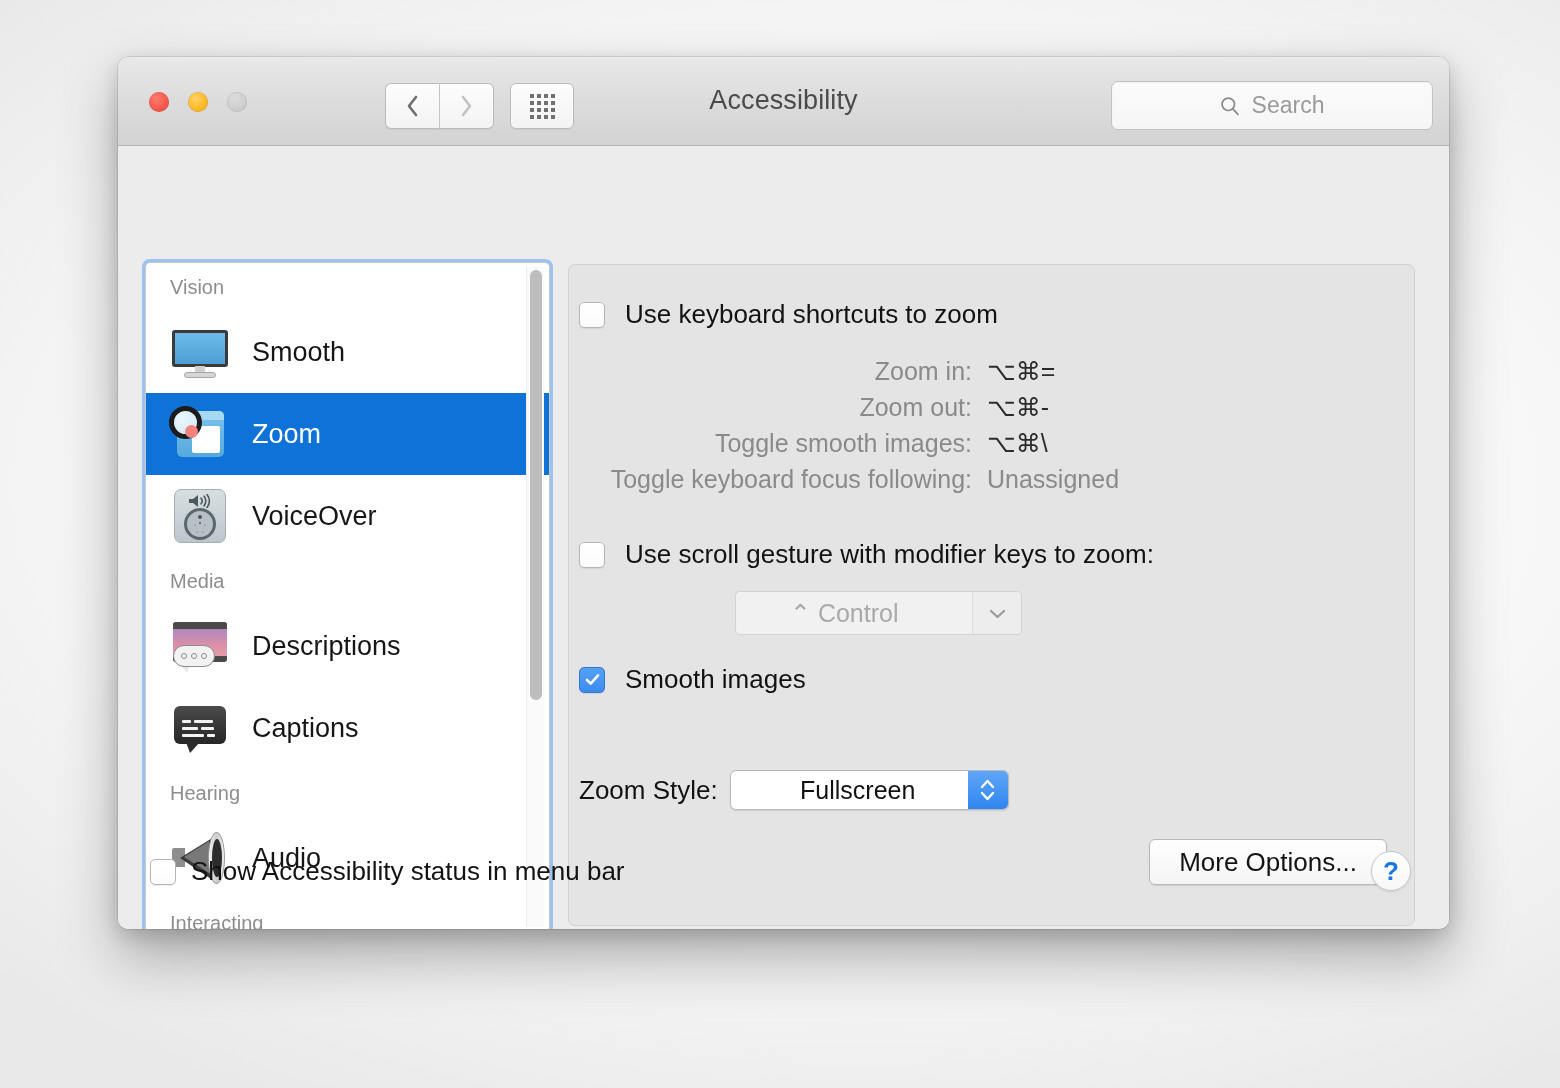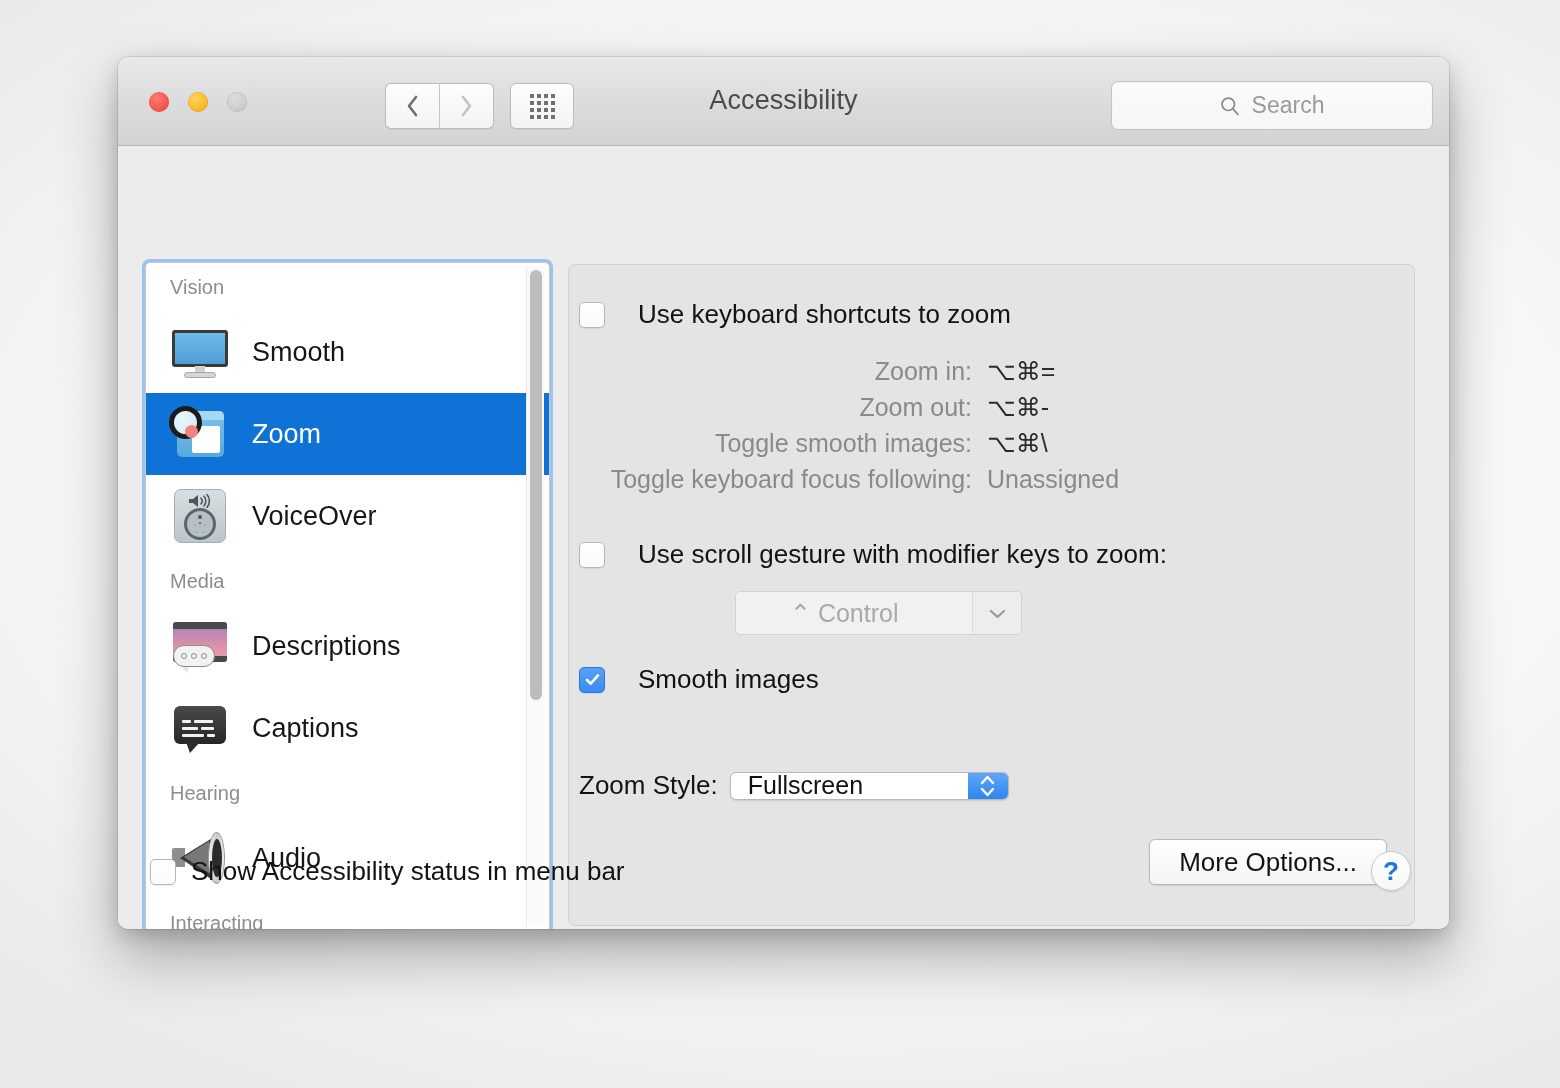--- a/index.html
+++ b/index.html
@@ -254,21 +254,21 @@
     background: linear-gradient(to bottom, #56a0f5 0%, #3b8cf0 100%);
     border-color: #2f79d6;
   }
   .cbx .tick { display: none; }
   .cbx.checked .tick { display: block; width: 17px; height: 17px; }
   .cbx.checked .tick path { fill: none; stroke: #ffffff; stroke-width: 2.6; stroke-linecap: round; stroke-linejoin: round; }
 
   .cbx-row {
     display: flex;
     align-items: center;
-    gap: 33px;
+    gap: 20px;
   }
   .cbx-label {
     font-size: 26px;
     color: #121212;
   }
 
   
   #shortcut-table {
     position: absolute;
     left: 10px;
@@ -340,29 +340,30 @@
     display: flex;
     align-items: center;
     gap: 12px;
   }
   #zoomstyle-label {
     font-size: 26px;
     color: #131313;
   }
   #zoomstyle-popup {
     width: 279px;
-    height: 28px;
+    height: 40px;
     border-radius: 6px;
     background: #ffffff;
     border: 1px solid #b9b9b9;
     box-shadow: 0 1px 1.5px rgba(0,0,0,0.10);
     display: flex;
     align-items: center;
     overflow: hidden;
     box-sizing: border-box;
+    text-align: center;
   }
   #zoomstyle-popup .val {
     flex: 1;
     padding-left: 17px;
     font-size: 25px;
     color: #121212;
     white-space: nowrap;
   }
   #zoomstyle-popup .stepper {
     width: 40px;

